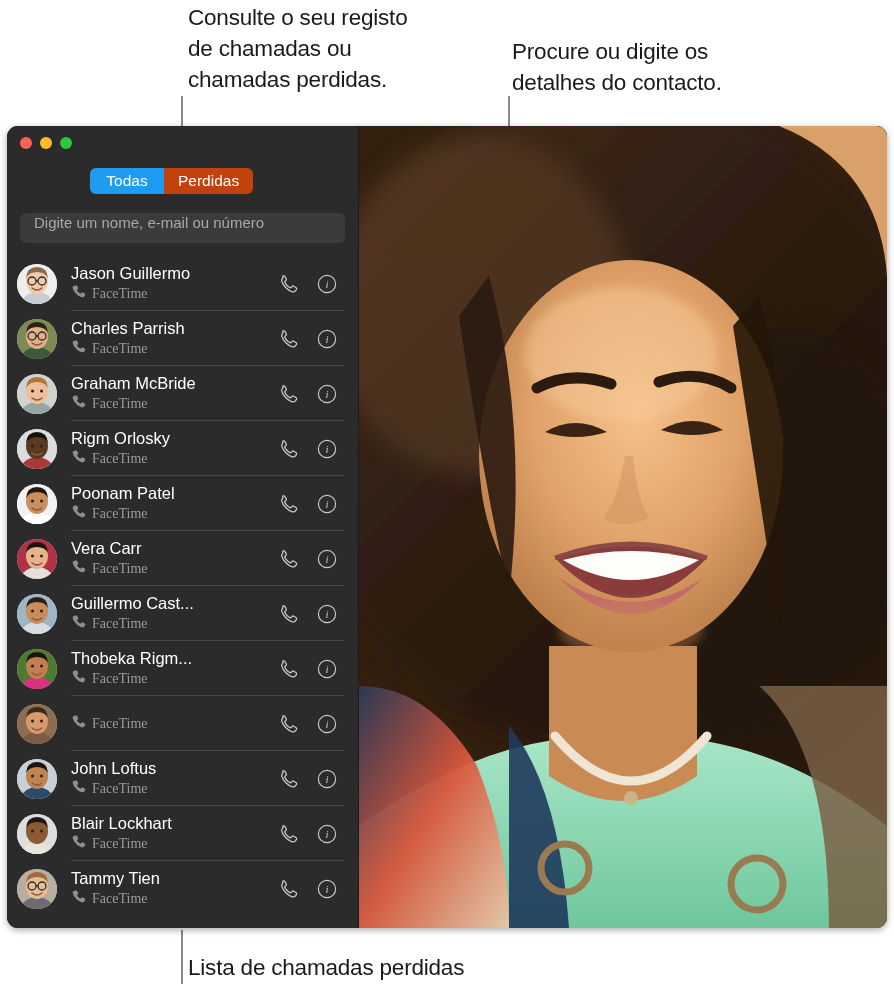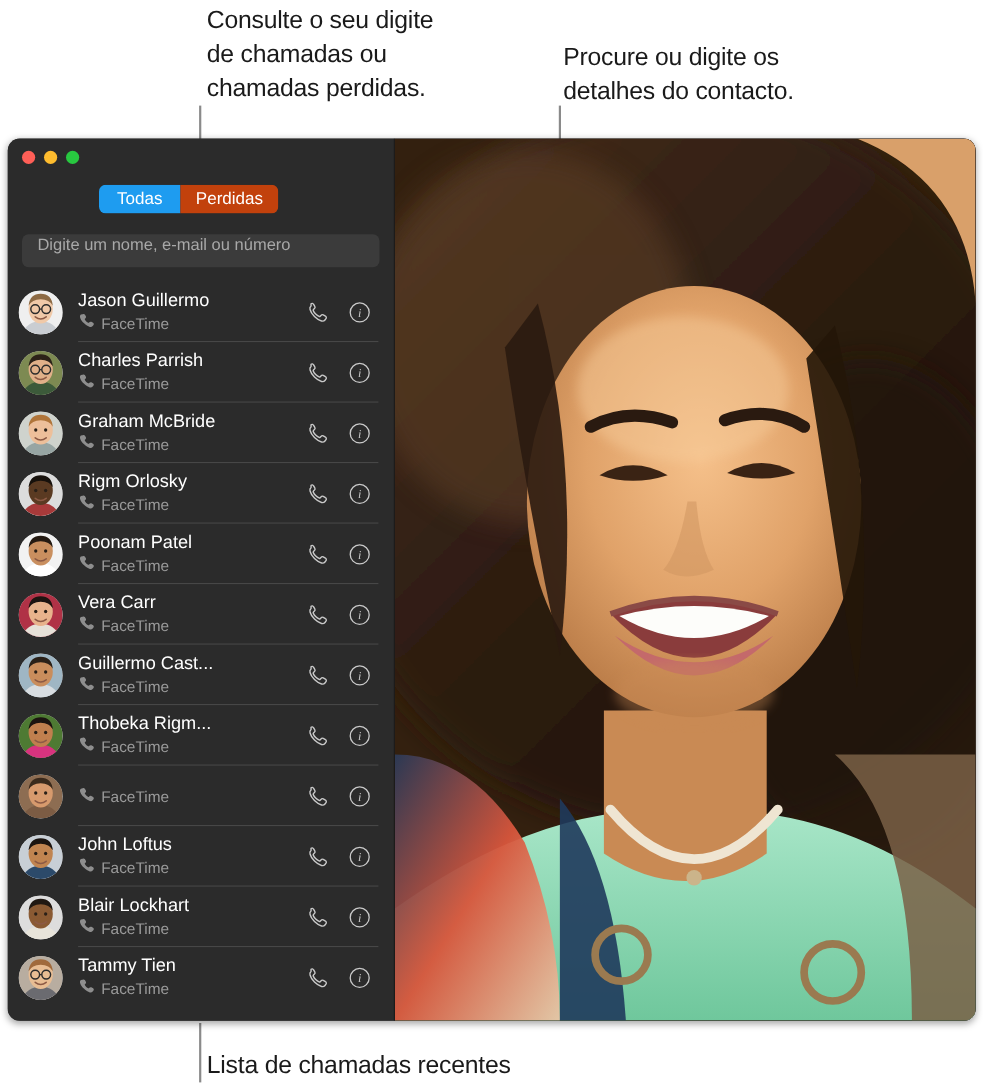--- a/index.html
+++ b/index.html
@@ -160,20 +160,21 @@
     font-family: "Liberation Sans", sans-serif;
   }
   .row-sub {
     color: #9a9a9a;
     font-size: 14px;
     line-height: 18px;
     display: flex;
     align-items: center;
     gap: 6px;
     margin-top: 1px;
+    font-family: Liberation Serif, serif;
   }
   .row-actions {
     display: flex;
     align-items: center;
     gap: 16px;
     flex: 0 0 auto;
     padding-right: 10px;
   }
   .act-icon { width: 22px; height: 22px; display: block; }
   .row-sep {
@@ -190,28 +191,28 @@
     flex: 1 1 auto;
     position: relative;
     overflow: hidden;
     background: #2a1c12;
   }
   #video-pane svg { display: block; width: 100%; height: 100%; }
 </style>
 </head>
 <body>
 
-<div class="callout" id="callout-left">Consulte o seu digite
+<div class="callout" id="callout-left">Consulte o seu registo
 de chamadas ou
 chamadas perdidas.</div>
 
 <div class="callout" id="callout-right">Procure ou digite os
 detalhes do contacto.</div>
 
-<div class="callout" id="callout-bottom">Lista de chamadas recentes</div>
+<div class="callout" id="callout-bottom">Lista de chamadas perdidas</div>
 
 <div class="leader v" style="left:181px; top:96px; height:62px;"></div>
 <div class="leader h" style="left:134px; top:157px; width:94px;"></div>
 <div class="leader v" style="left:134px; top:157px; height:14px;"></div>
 <div class="leader v" style="left:227px; top:157px; height:14px;"></div>
 
 <div class="leader v" style="left:508px; top:96px; height:133px;"></div>
 <div class="leader h" style="left:337px; top:228px; width:172px;"></div>
 
 <div class="leader v" style="left:181px; top:930px; height:54px;"></div>

